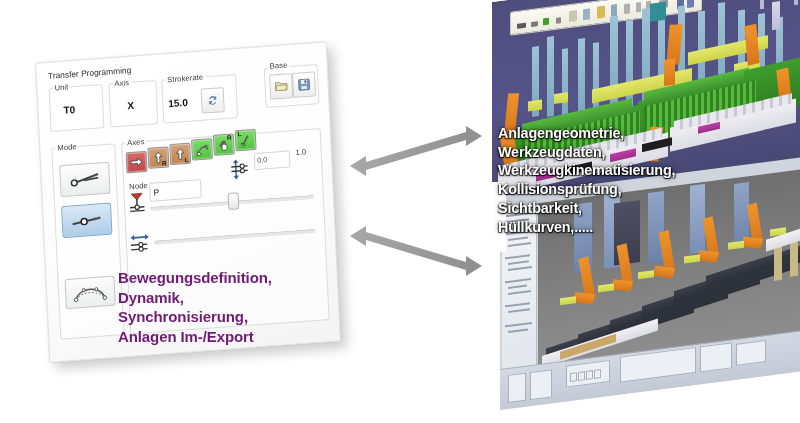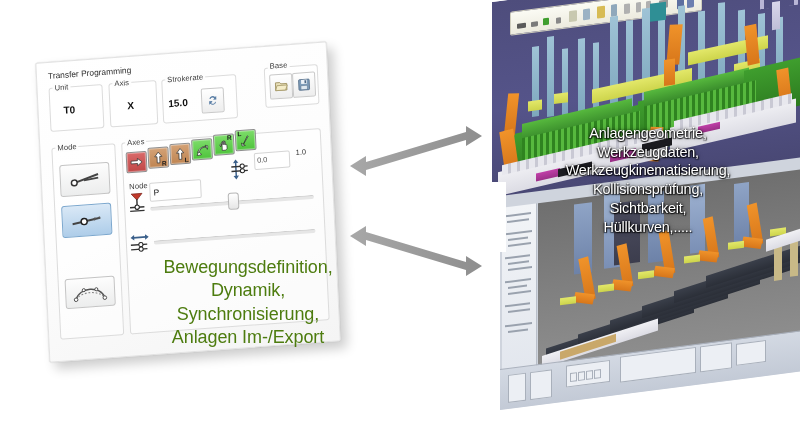--- a/index.html
+++ b/index.html
@@ -84,26 +84,26 @@
     border-top:1px solid #cfcfcf;border-radius:2px;
   }
   .knob{
     position:absolute;width:9px;height:15px;background:linear-gradient(#ffffff,#e6e6e6);
     border:1px solid #b5b5b5;border-radius:3px;
   }
   .icoL{position:absolute;}
 
   
   .cap{
-    position:absolute;text-align:center;font-weight:normal;
+    position:absolute;text-align:left;font-weight:bold;
     line-height:1.30;white-space:pre-line;
   }
   .cap-left{
-    left:118px;top:256px;width:260px;
-    font-size:18px;color:#4d7c0f;letter-spacing:-.1px;
+    left:118px;top:268px;width:260px;
+    font-size:15px;color:#701a75;letter-spacing:-.1px;
   }
   .cap-right{
     left:498px;top:124px;width:300px;
     font-size:14.4px;color:#ffffff;letter-spacing:-.2px;
     text-shadow:0 0 2px rgba(0,0,0,.85),1px 1px 1px rgba(0,0,0,.75),
                 -1px 1px 1px rgba(0,0,0,.55),0 0 5px rgba(0,0,0,.6);
   }
 
   
   .arrow{position:absolute;}

